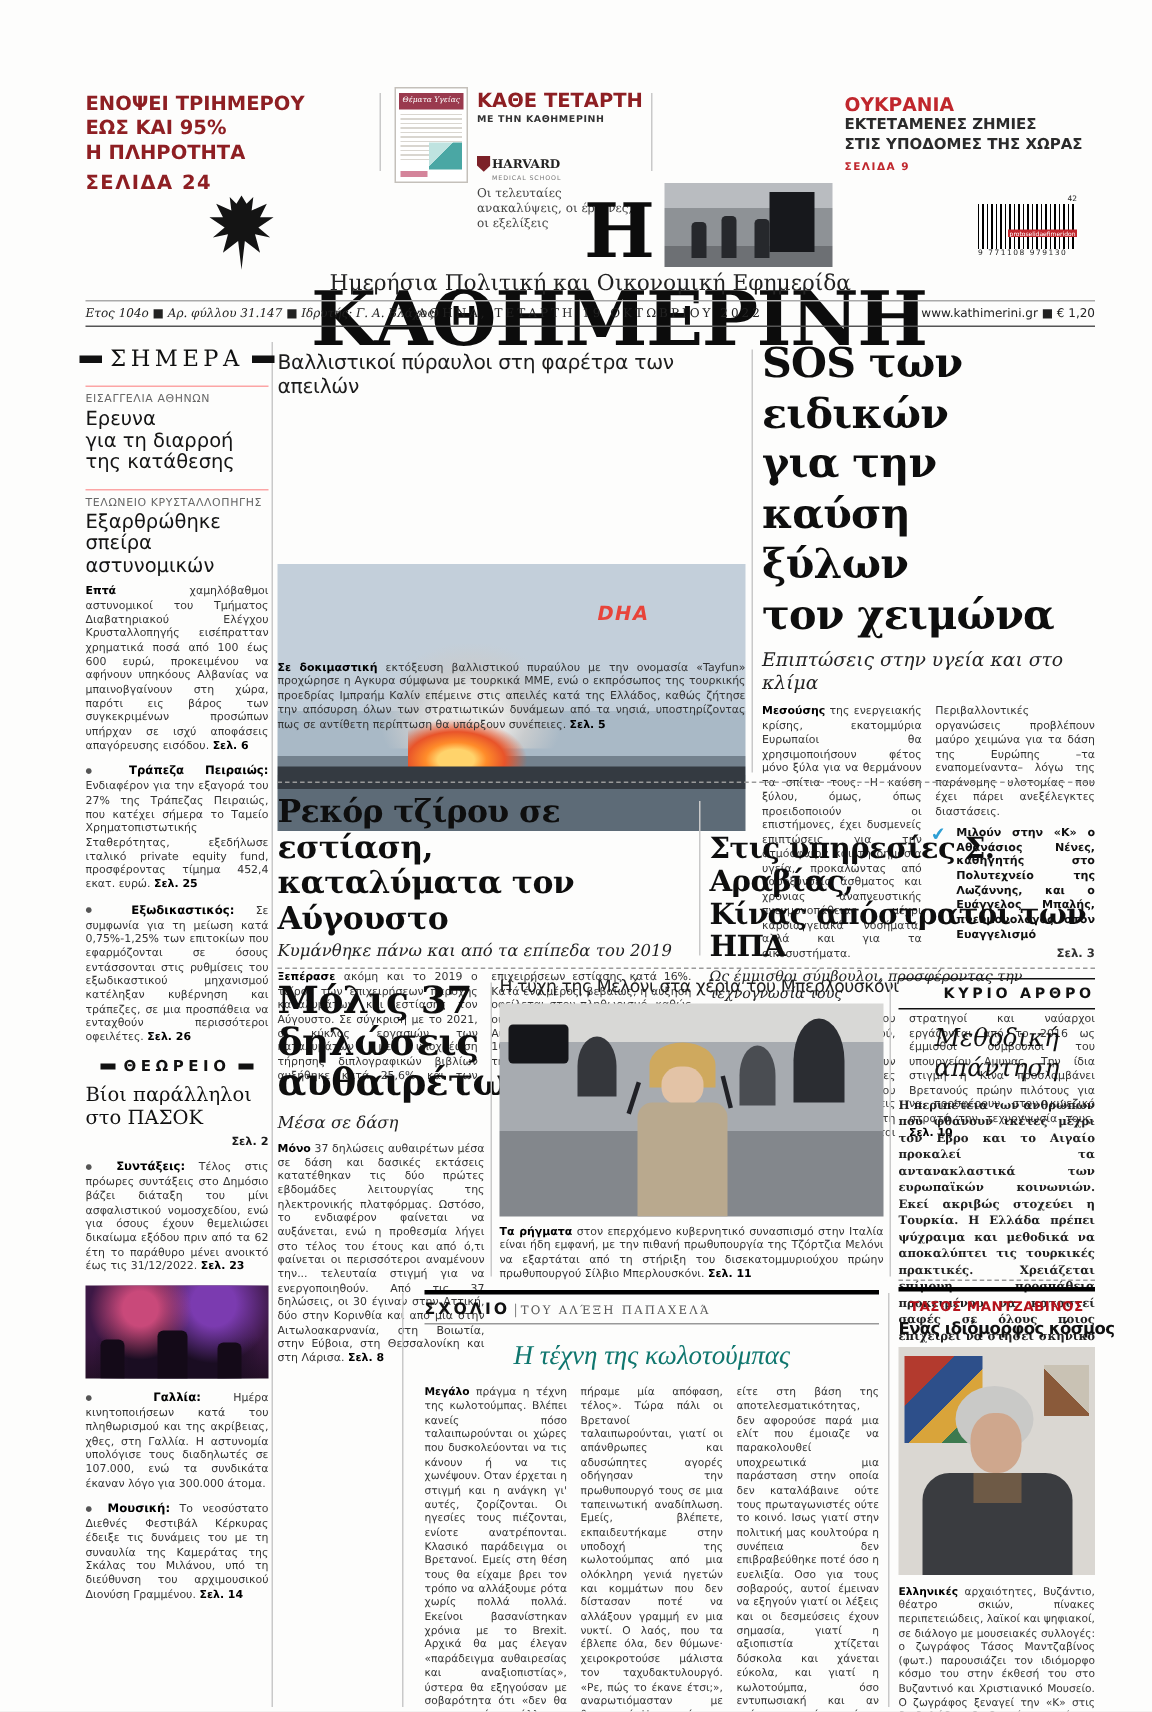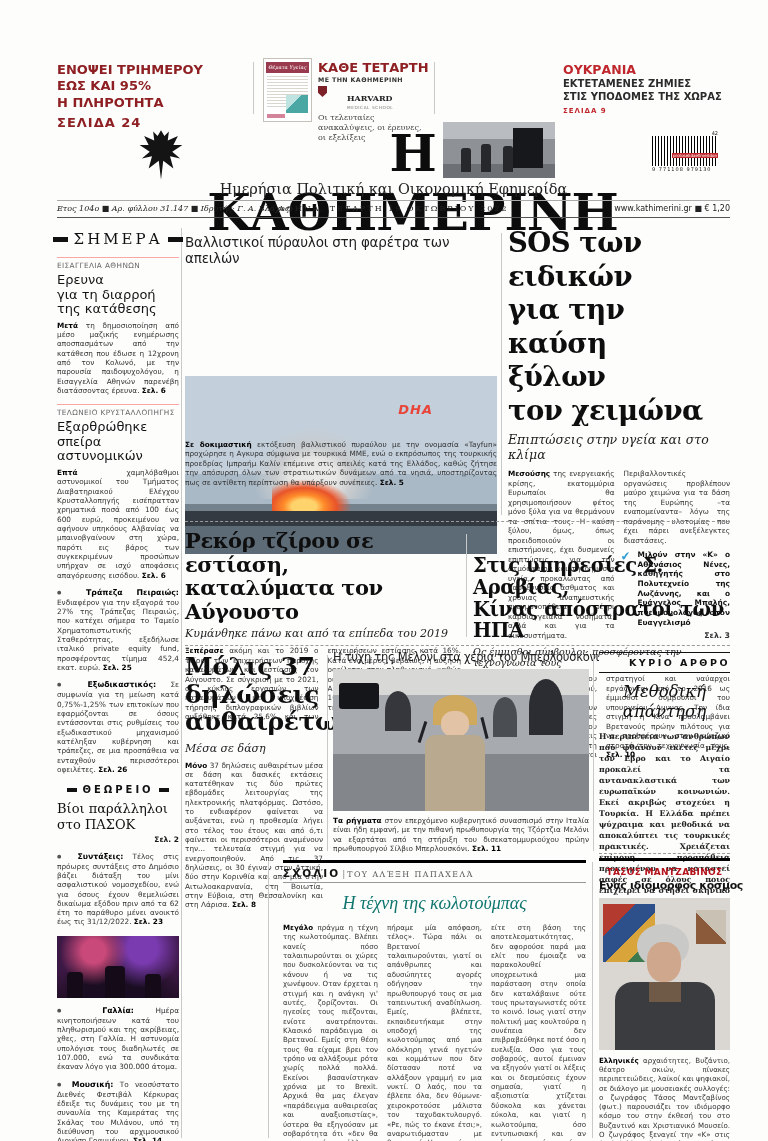--- a/index.html
+++ b/index.html
@@ -149,21 +149,21 @@
 
   <div class="abs thumb" style="left:263px;top:58px;">
     <div class="band">Θέματα Υγείας</div>
     <div class="lines"></div>
     <div class="photo"></div>
     <div class="pink"></div>
   </div>
   <div class="abs" style="left:318px;top:60px;width:112px;">
     <div style="font-weight:bold;color:#8e1f23;font-size:13px;">ΚΑΘΕ ΤΕΤΑΡΤΗ</div>
     <div style="font-weight:bold;color:#333;font-size:6.3px;letter-spacing:.4px;margin-top:1px;">ΜΕ ΤΗΝ ΚΑΘΗΜΕΡΙΝΗ</div>
-    <div style="display:flex;align-items:flex-start;gap:20px;margin-top:3px;">
+    <div style="display:flex;align-items:center;gap:1px;margin-top:14px;">
       <div class="harvard-shield"></div>
       <div>
         <span class="ser" style="font-weight:bold;font-size:8px;color:#222;">HARVARD</span>
         <div style="font-size:4.2px;color:#777;letter-spacing:.6px;">MEDICAL SCHOOL</div>
       </div>
     </div>
     <div class="ser" style="font-size:8px;color:#444;line-height:1.25;margin-top:3px;">Οι τελευταίες ανακαλύψεις, οι έρευνες, οι εξελίξεις</div>
   </div>
   <div class="vline" style="left:434px;top:62px;height:52px;"></div>
 
@@ -206,21 +206,20 @@
     <div class="sb-header">
       <div class="hbar"></div>
       <div class="t">ΣΗΜΕΡΑ</div>
       <div class="hbar"></div>
     </div>
 
     <div class="kick">ΕΙΣΑΓΓΕΛΙΑ ΑΘΗΝΩΝ</div>
     <div class="sb-head prel">Ερευνα
 για τη διαρροή
 της κατάθεσης</div>
-    <p class="sb-body"><b class="lead">Μετά</b><span> τη δημοσιοποίηση από μέσο μαζικής ενημέρωσης αποσπασμάτων από την κατάθεση που έδωσε η 12χρονη από τον Κολωνό, με την παρουσία παιδοψυχολόγου, η Εισαγγελία Αθηνών παρενέβη διατάσσοντας έρευνα. </span><span class="pg">Σελ. 6</span></p>
 
     <div class="kick">ΤΕΛΩΝΕΙΟ ΚΡΥΣΤΑΛΛΟΠΗΓΗΣ</div>
     <div class="sb-head prel">Εξαρθρώθηκε
 σπείρα αστυνομικών</div>
     <p class="sb-body"><b class="lead">Επτά</b><span> χαμηλόβαθμοι αστυνομικοί του Τμήματος Διαβατηριακού Ελέγχου Κρυσταλλοπηγής εισέπρατταν χρηματικά ποσά από 100 έως 600 ευρώ, προκειμένου να αφήνουν υπηκόους Αλβανίας να μπαινοβγαίνουν στη χώρα, παρότι εις βάρος των συγκεκριμένων προσώπων υπήρχαν σε ισχύ αποφάσεις απαγόρευσης εισόδου. </span><span class="pg">Σελ. 6</span></p>
 
     <p class="bullet"><span class="dot">●</span> <b class="lead">Τράπεζα Πειραιώς:</b><span> Ενδιαφέρον για την εξαγορά του 27% της Τράπεζας Πειραιώς, που κατέχει σήμερα το Ταμείο Χρηματοπιστωτικής Σταθερότητας, εξεδήλωσε ιταλικό private equity fund, προσφέροντας τίμημα 452,4 εκατ. ευρώ. </span><span class="pg">Σελ. 25</span></p>
     <p class="bullet"><span class="dot">●</span> <b class="lead">Εξωδικαστικός:</b><span> Σε συμφωνία για τη μείωση κατά 0,75%-1,25% των επιτοκίων που εφαρμόζονται σε όσους εντάσσονται στις ρυθμίσεις του εξωδικαστικού μηχανισμού κατέληξαν κυβέρνηση και τράπεζες, σε μια προσπάθεια να ενταχθούν περισσότεροι οφειλέτες. </span><span class="pg">Σελ. 26</span></p>
 
     <div class="theoreio">

